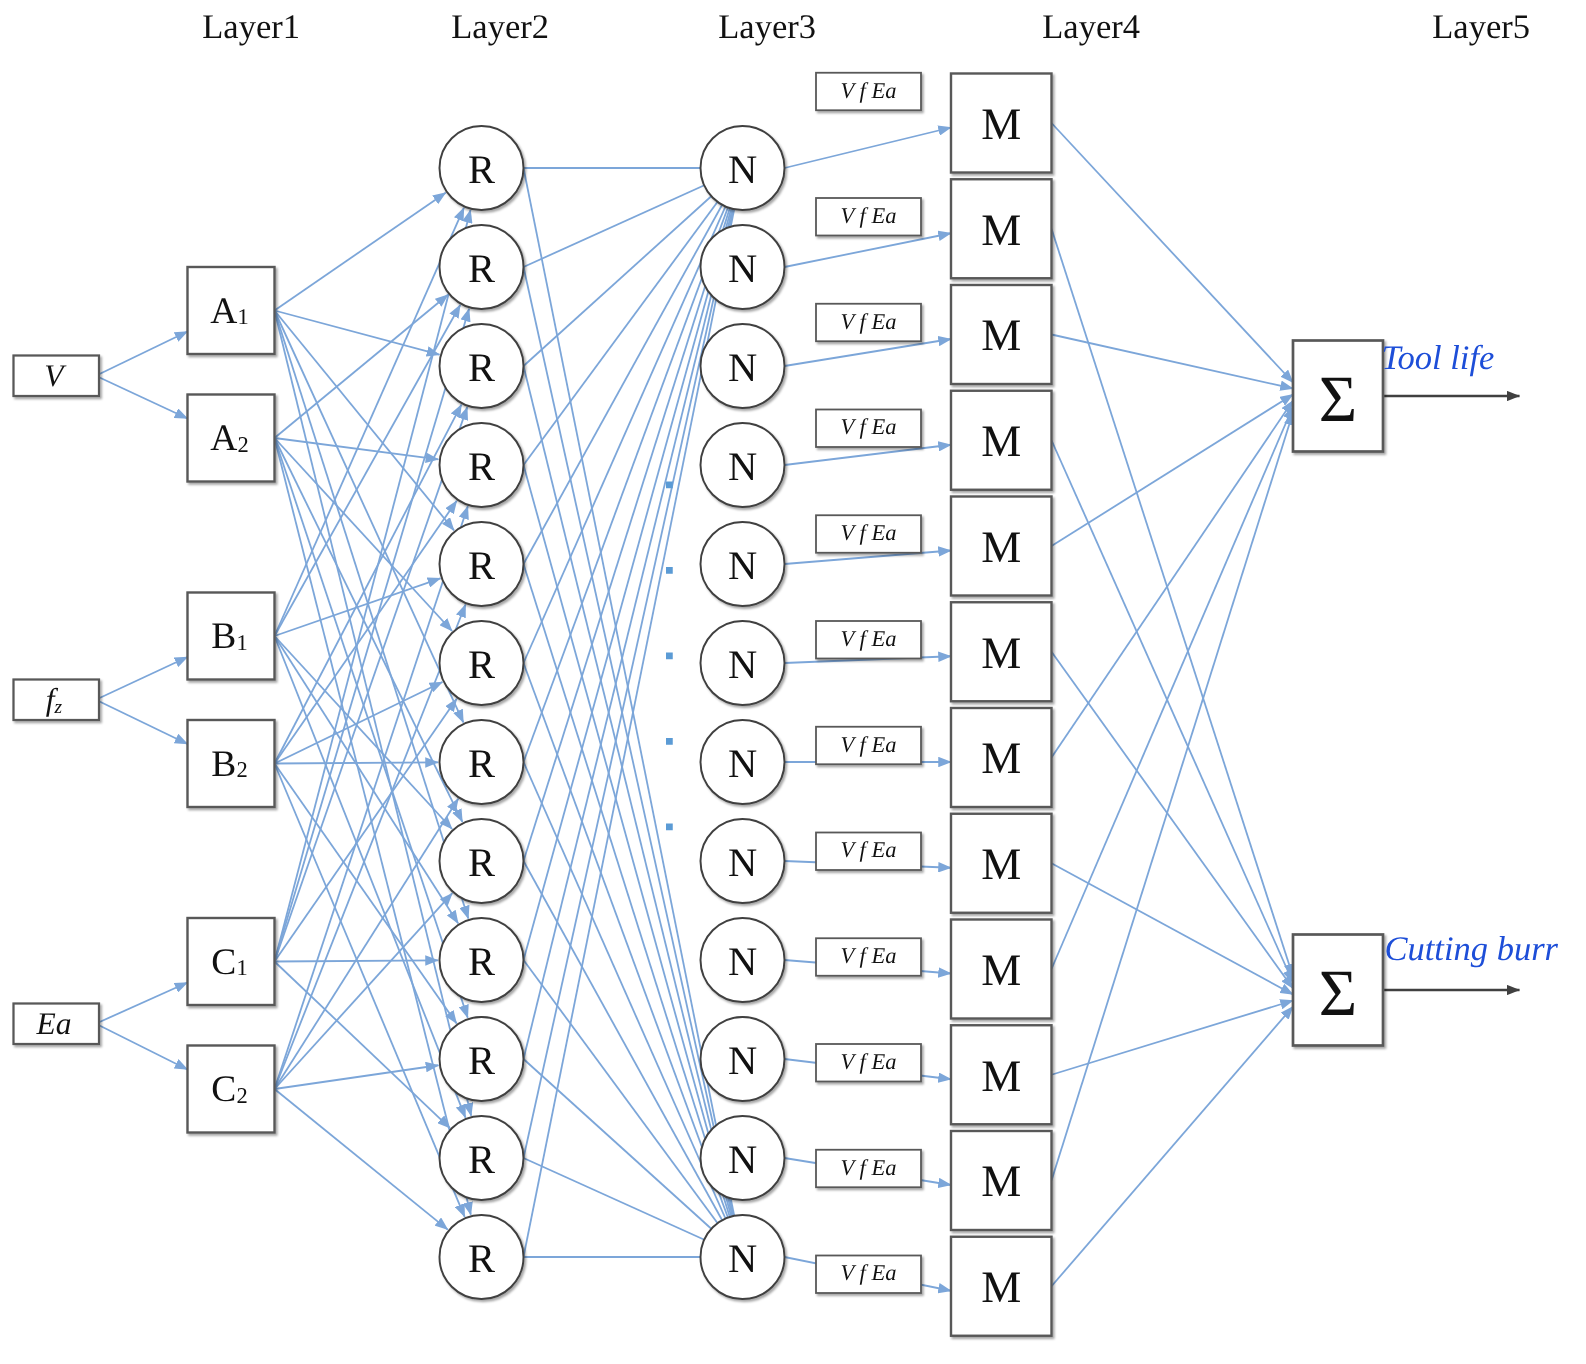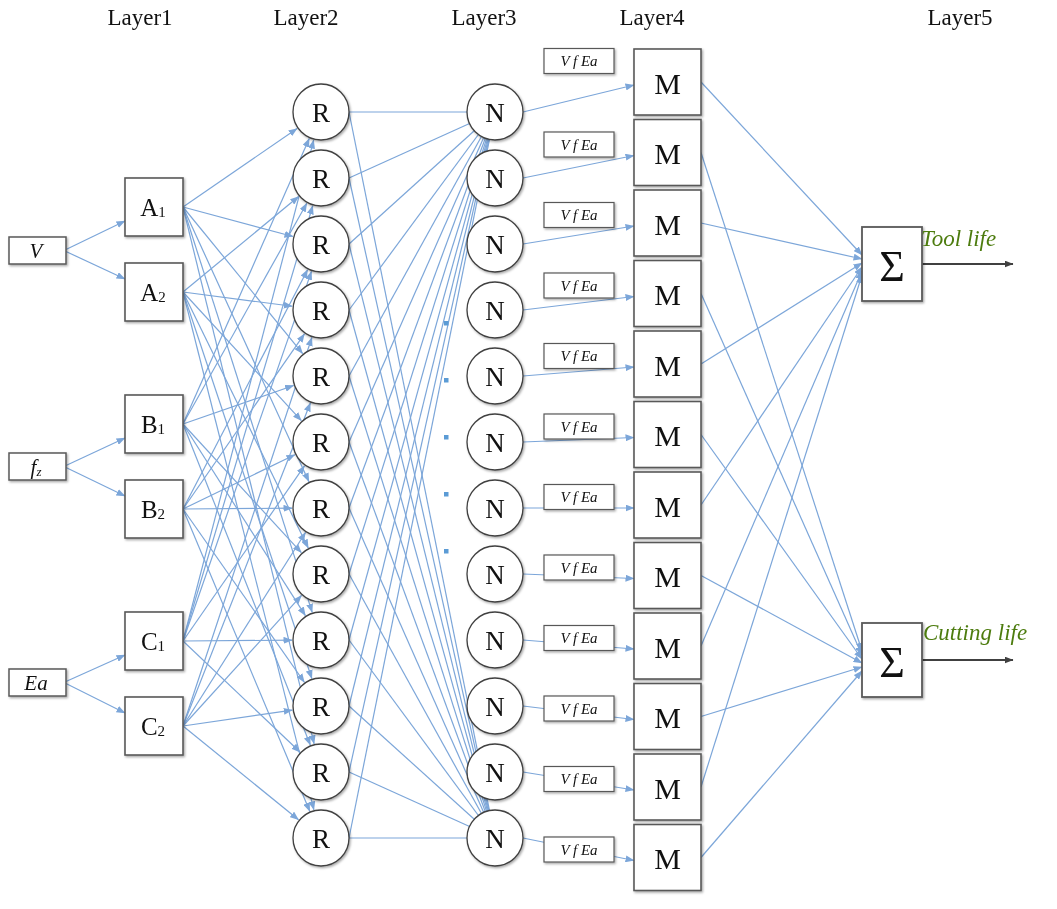--- a/index.html
+++ b/index.html
@@ -1,29 +1,29 @@
 <!DOCTYPE html>
 <html><head>
 <meta charset="utf-8">
 <style>
   html,body{margin:0;padding:0;background:#ffffff;}
   .stage{position:relative;width:1057px;height:909px;background:#fff;overflow:hidden;
          font-family:"Liberation Serif", serif;}
-  .hdr{position:absolute;top:5px;width:120px;text-align:center;font-size:23px;color:#111;}
-  .outlabel{position:absolute;font-size:23px;font-style:italic;color:#4d7c0f;white-space:nowrap;}
+  .hdr{position:absolute;top:5px;width:120px;text-align:right;font-size:23px;color:#111;}
+  .outlabel{position:absolute;font-size:23px;font-style:italic;color:#1d4ed8;white-space:nowrap;}
   svg{position:absolute;left:0;top:0;}
 </style>
 </head>
 <body>
 
 <div class="stage">
   <div class="hdr" style="left:80px">Layer1</div>
   <div class="hdr" style="left:246px">Layer2</div>
   <div class="hdr" style="left:424px">Layer3</div>
-  <div class="hdr" style="left:592px">Layer4</div>
+  <div class="hdr" style="left:640px">Layer4</div>
   <div class="hdr" style="left:900px">Layer5</div>
 
   <svg id="net" width="1057" height="909" viewBox="0 0 1057 909">
       <defs>
         <marker id="ab" markerWidth="9" markerHeight="7" refX="8.5" refY="3.5" orient="auto" markerUnits="userSpaceOnUse">
           <path d="M0 0 L9 3.5 L0 7 Z" fill="#7CA6D9"></path>
         </marker>
         <marker id="ad" markerWidth="9" markerHeight="7" refX="8.5" refY="3.5" orient="auto" markerUnits="userSpaceOnUse">
           <path d="M0 0 L9 3.5 L0 7 Z" fill="#404040"></path>
         </marker>
@@ -246,14 +246,14 @@
         <rect x="544" y="837" width="70" height="25" fill="#fff" stroke="#595959" stroke-width="1.2" filter="url(#ds)"></rect>
         <text x="579" y="849.5" font-size="15" text-anchor="middle" dominant-baseline="central" fill="#111111" font-style="italic">V f Ea</text>
         <rect x="862" y="227" width="60" height="74" fill="#fff" stroke="#595959" stroke-width="1.8" filter="url(#ds)"></rect>
         <text x="892" y="266" font-size="44" text-anchor="middle" dominant-baseline="central" fill="#111111">Σ</text>
         <rect x="862" y="623" width="60" height="74" fill="#fff" stroke="#595959" stroke-width="1.8" filter="url(#ds)"></rect>
         <text x="892" y="662" font-size="44" text-anchor="middle" dominant-baseline="central" fill="#111111">Σ</text>
       </g>
     </svg>
 
   <div class="outlabel" style="left:921px;top:226px">Tool life</div>
-  <div class="outlabel" style="left:923px;top:620px">Cutting life</div>
+  <div class="outlabel" style="left:923px;top:620px">Cutting burr</div>
 </div>
 
 </body></html>

